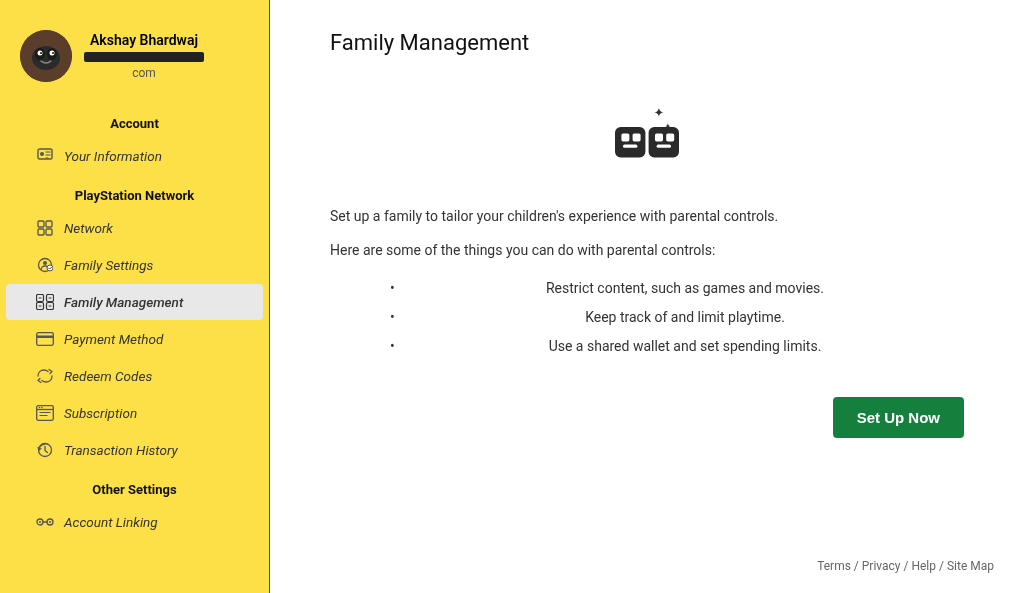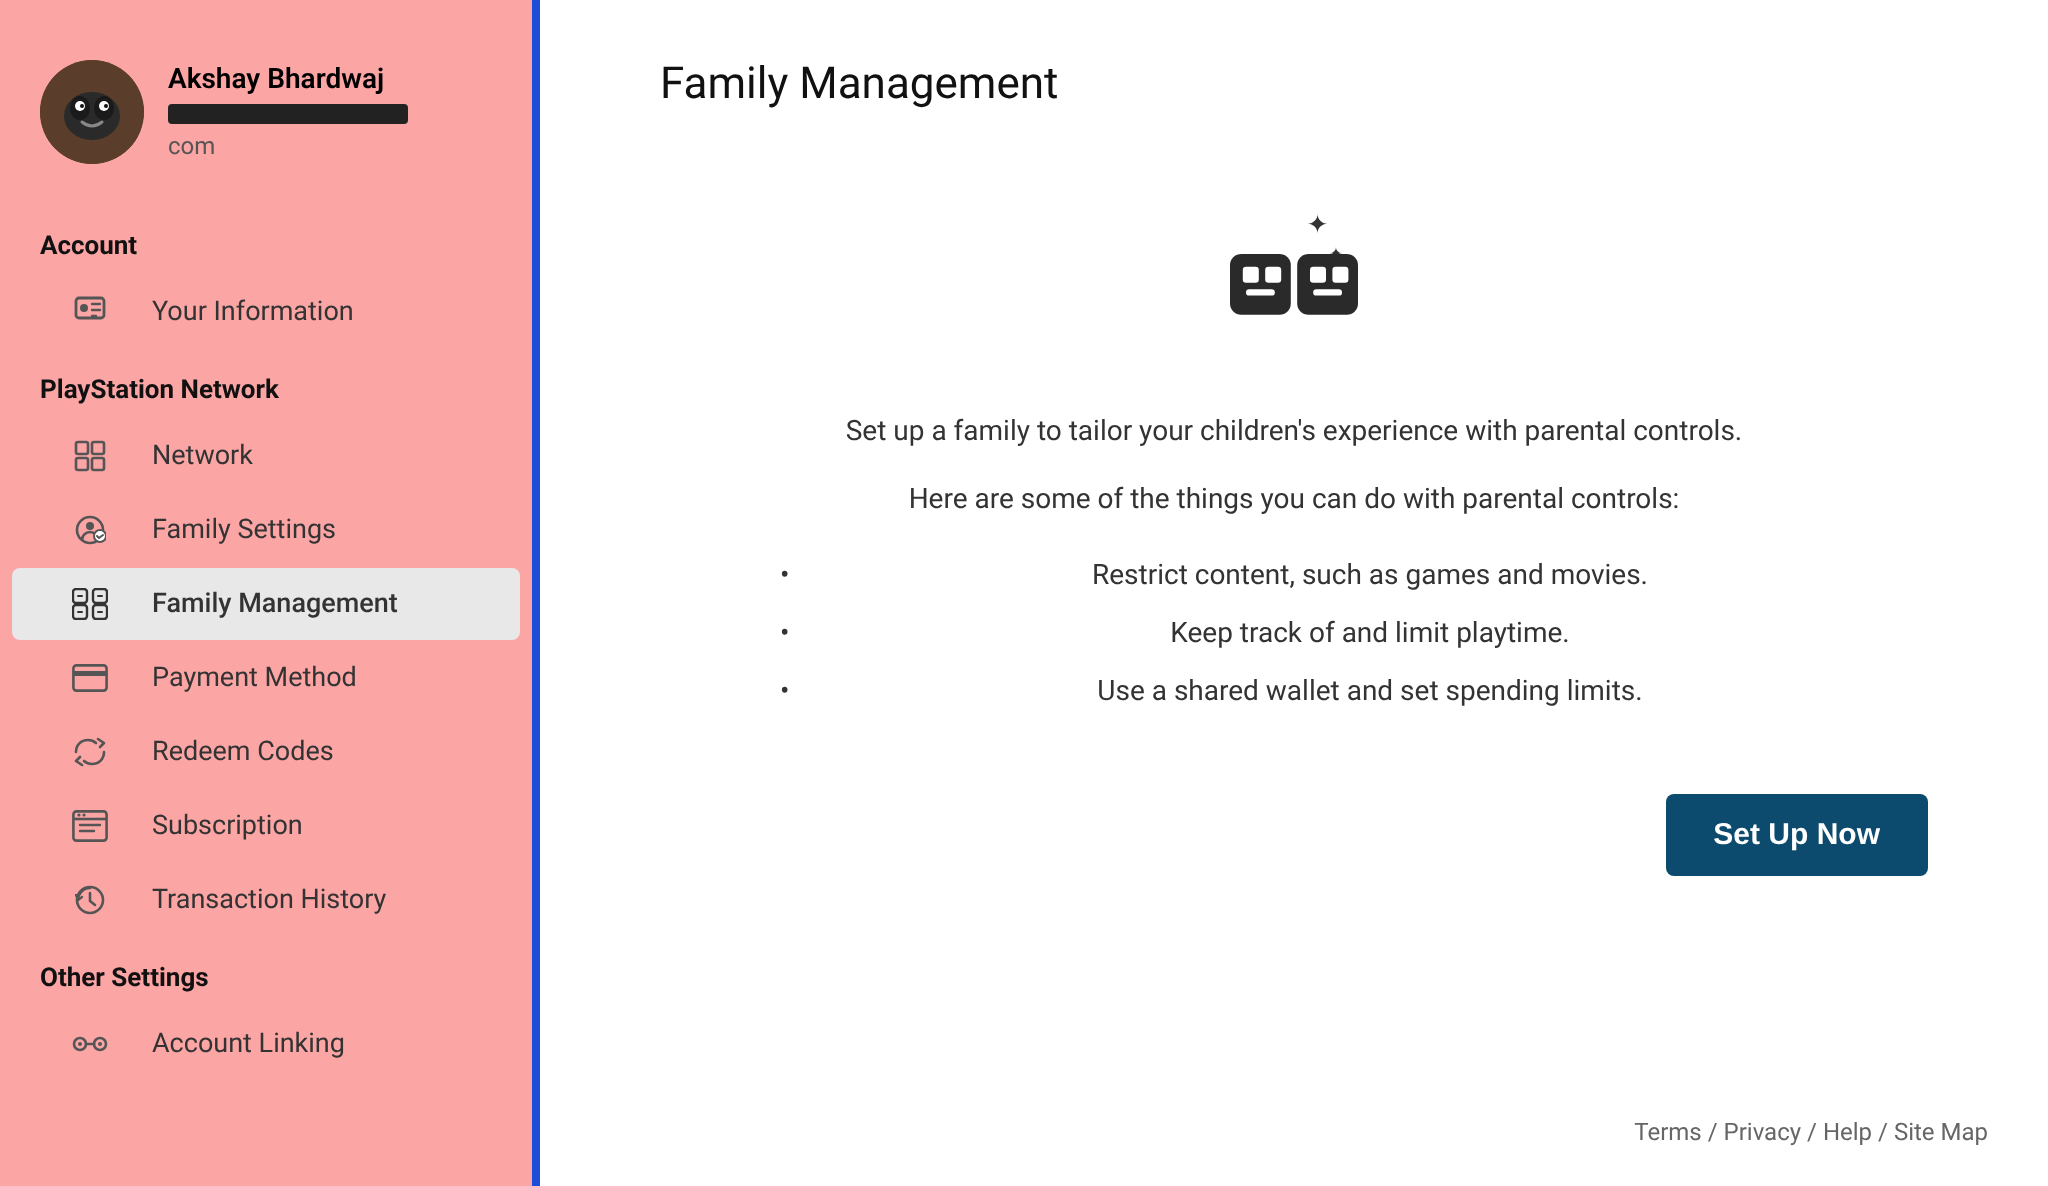--- a/index.html
+++ b/index.html
@@ -11,24 +11,25 @@
       display: flex;
       height: 593px;
       width: 1024px;
       overflow: hidden;
     }
 
     
     .sidebar {
       width: 270px;
       min-width: 270px;
-      border-right: 4px solid #1d4ed8;
+      border-right: 1px solid #1d4ed8;
       padding: 20px 0;
       overflow-y: auto;
-      background: #fca5a5;
+      background: #fde047;
+      text-align: center;
     }
 
     .user-profile {
       display: flex;
       align-items: center;
       padding: 10px 20px 20px 20px;
       gap: 12px;
     }
 
     .avatar {
@@ -76,27 +77,28 @@
       font-size: 13px;
       font-weight: 700;
       color: #111;
       padding: 10px 20px 6px 20px;
       margin-top: 4px;
     }
 
     .nav-item {
       display: flex;
       align-items: center;
-      gap: 22px;
+      gap: 10px;
       padding: 9px 20px 9px 30px;
       cursor: pointer;
       color: #333;
       font-size: 13.5px;
       border-radius: 4px;
       margin: 1px 6px;
+      font-style: italic;
     }
 
     .nav-item.active {
       background: #e8e8e8;
       font-weight: 500;
     }
 
     .nav-icon {
       width: 18px;
       height: 18px;
@@ -127,21 +129,21 @@
       justify-content: center;
       margin-bottom: 30px;
     }
 
     .family-icon-svg {
       width: 80px;
       height: 80px;
     }
 
     .description-text {
-      text-align: center;
+      text-align: left;
       color: #333;
       font-size: 14px;
       line-height: 1.6;
       margin-bottom: 12px;
     }
 
     .bullet-list {
       list-style: none;
       margin: 16px 0 40px 0;
       padding: 0 0 0 60px;
@@ -163,21 +165,21 @@
       left: 0;
     }
 
     .setup-btn-container {
       display: flex;
       justify-content: flex-end;
       margin-top: 30px;
     }
 
     .setup-btn {
-      background: #0c4a6e;
+      background: #15803d;
       color: #fff;
       border: none;
       padding: 12px 24px;
       font-size: 15px;
       font-weight: 600;
       border-radius: 4px;
       cursor: pointer;
     }
 
     .footer-links {

